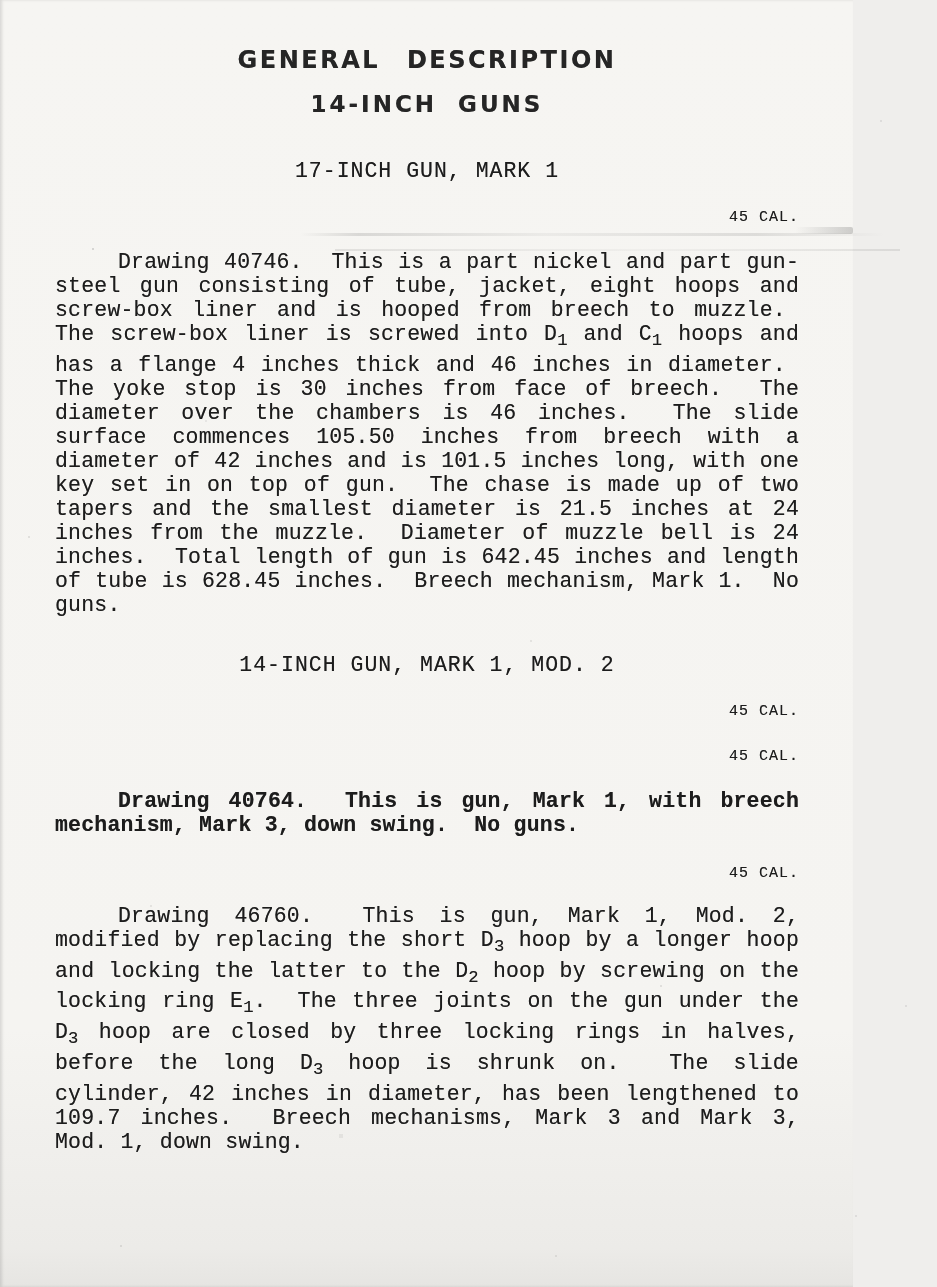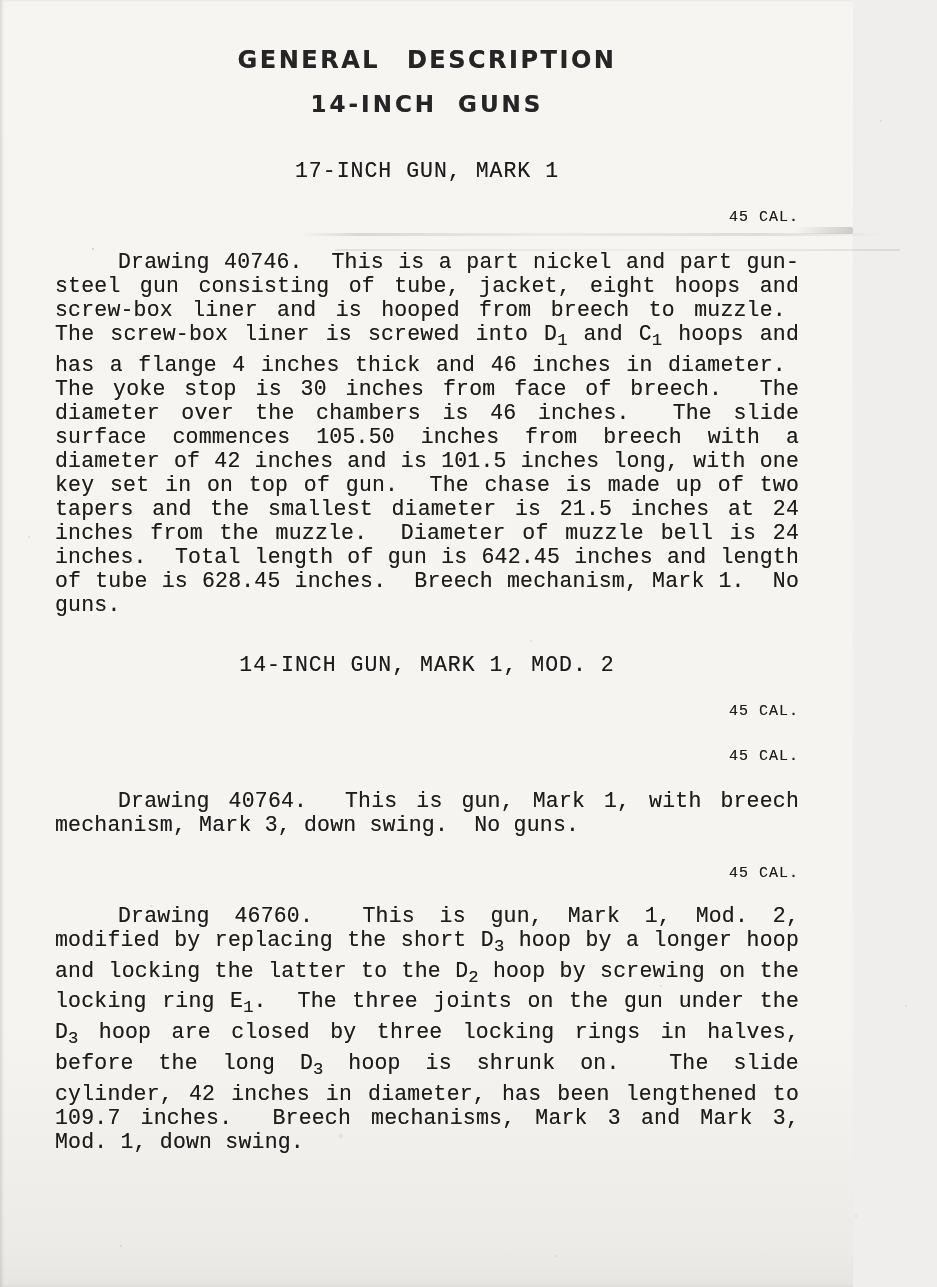--- a/index.html
+++ b/index.html
@@ -64,21 +64,21 @@
   .sec1 .sec-head { margin-top: 42px; }
   .sec2 .sec-head { margin-top: 36px; }
   .sec3 .sec-head { margin-top: 46px; }
   .sec4 .sec-head { margin-top: 46px; }
   .sec1 .cal { margin-top: 26px; }
   .sec2 .cal { margin-top: 26px; }
   .sec3 .cal { margin-top: 28px; }
   .sec4 .cal { margin-top: 28px; }
   .sec1 .para { margin-top: 24px; }
   .sec2 .para { margin-top: 24px; }
-  .sec3 .para { margin-top: 24px; }
+  .sec3 .para { margin-top: 24px; font-weight: bold; }
   .sec4 .para { margin-top: 22px; }
 
   .subscript {
     font-size: 0.8em;
     vertical-align: -0.28em;
     letter-spacing: 0;
   }
   .page-number {
     margin-top: -4px;
     text-align: center;

